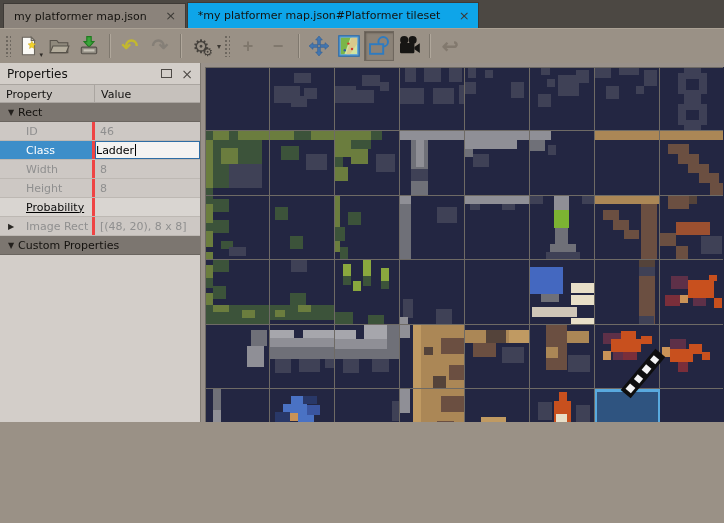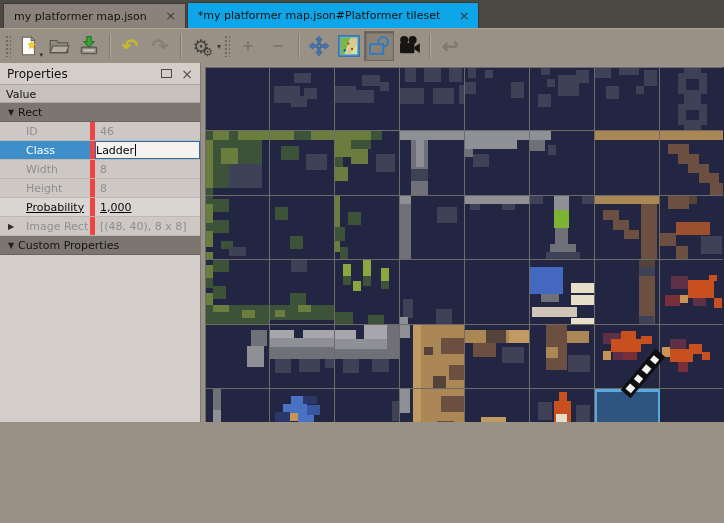--- a/index.html
+++ b/index.html
@@ -41,21 +41,21 @@
            font-size:11px; flex:0 0 201px; }
   .ptitle { height:21px; display:flex; align-items:center; padding:0 7px; flex:0 0 21px; }
   .ptitle .t { flex:1; font-size:12px; color:#121110; }
   .float-btn { width:11px; height:9px; border:1px solid #4e4a46; margin-right:9px; }
   .close-btn { font-size:14px; color:#4e4a46; line-height:10px; }
   .phead { height:19px; display:flex; background:#c6c1bc; border-top:1px solid #aaa5a0; border-bottom:1px solid #aaa5a0;
            color:#121110; flex:0 0 19px; }
   .phead .c1 { width:95px; border-right:1px solid #aaa5a0; padding:3px 0 0 6px; }
   .phead .c2 { flex:1; padding:3px 0 0 6px; }
   .prow { height:19px; display:flex; border-bottom:1px solid #bdb8b3; background:#cdc8c4; flex:0 0 19px; }
-  .prow .c1 { width:95px; display:flex; align-items:center; padding-left:8px; border-right:5px solid #ef4444; color:#0c0c0c; }
+  .prow .c1 { width:95px; display:flex; align-items:center; padding-left:8px; border-right:3px solid #ef4444; color:#0c0c0c; }
   .prow .c2 { flex:1; display:flex; align-items:center; padding-left:5px; color:#0c0c0c; }
   .prow .arr { width:18px; font-size:8px; color:#2a2724; flex:0 0 18px; }
   .prow.dim .c1, .prow.dim .c2 { color:#8f8f8f; }
   .prow.lite { background:#d9d5d1;text-decoration:underline; }
   .prow.sel .c1 { background:#3d8ec9; color:#ffffff;align-items:center; }
   .prow.sel .c2 { padding:0; }
   .editbox { flex:1; height:18px; background:#f4f3f1; border:1px solid #2e6da4; display:flex; align-items:center;
              color:#000; }
   .caret { width:1px; height:12px; background:#000; margin-left:1px; }
   .grow { height:19px; background:#7c7670; color:#14120f; display:flex; align-items:center;
@@ -174,20 +174,21 @@
 
   <div class="main">
 
     <div class="props">
       <div class="ptitle">
         <span class="t">Properties</span>
         <span class="float-btn"></span>
         <span class="close-btn">×</span>
       </div>
       <div class="phead">
+        <div class="c1">Property</div>
         <div class="c2">Value</div>
       </div>
 
       <div class="grow">
         <span class="arr">▼</span>
         <span>Rect</span>
       </div>
 
       <div class="prow dim">
         <div class="c1">
@@ -224,29 +225,28 @@
             <span>Height</span>
           </div>
         <div class="c2">8</div>
       </div>
 
       <div class="prow lite">
         <div class="c1">
             <span class="arr"></span>
             <span>Probability</span>
           </div>
-        <div class="c2">1,000</div>
       </div>
 
       <div class="prow dim">
         <div class="c1">
             <span class="arr">▶</span>
             <span>Image Rect</span>
           </div>
-        <div class="c2">[(48, 40), 8 x 8]</div>
+        <div class="c2">[(48, 20), 8 x 8]</div>
       </div>
 
       <div class="grow">
         <span class="arr">▼</span>
         <span>Custom Properties</span>
       </div>
 
       <div class="pfill"></div>
     </div>
 

